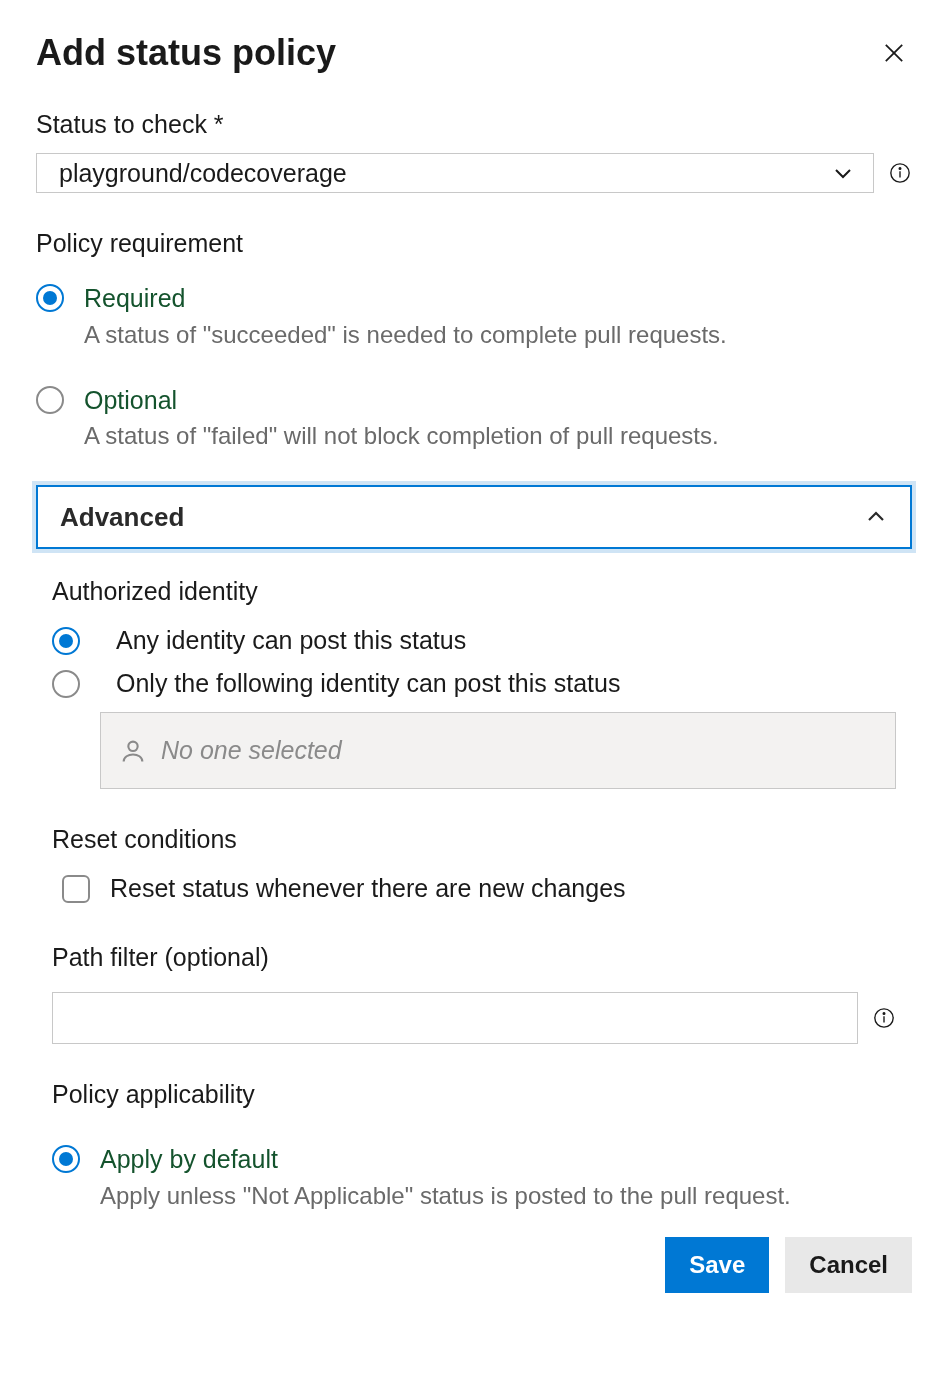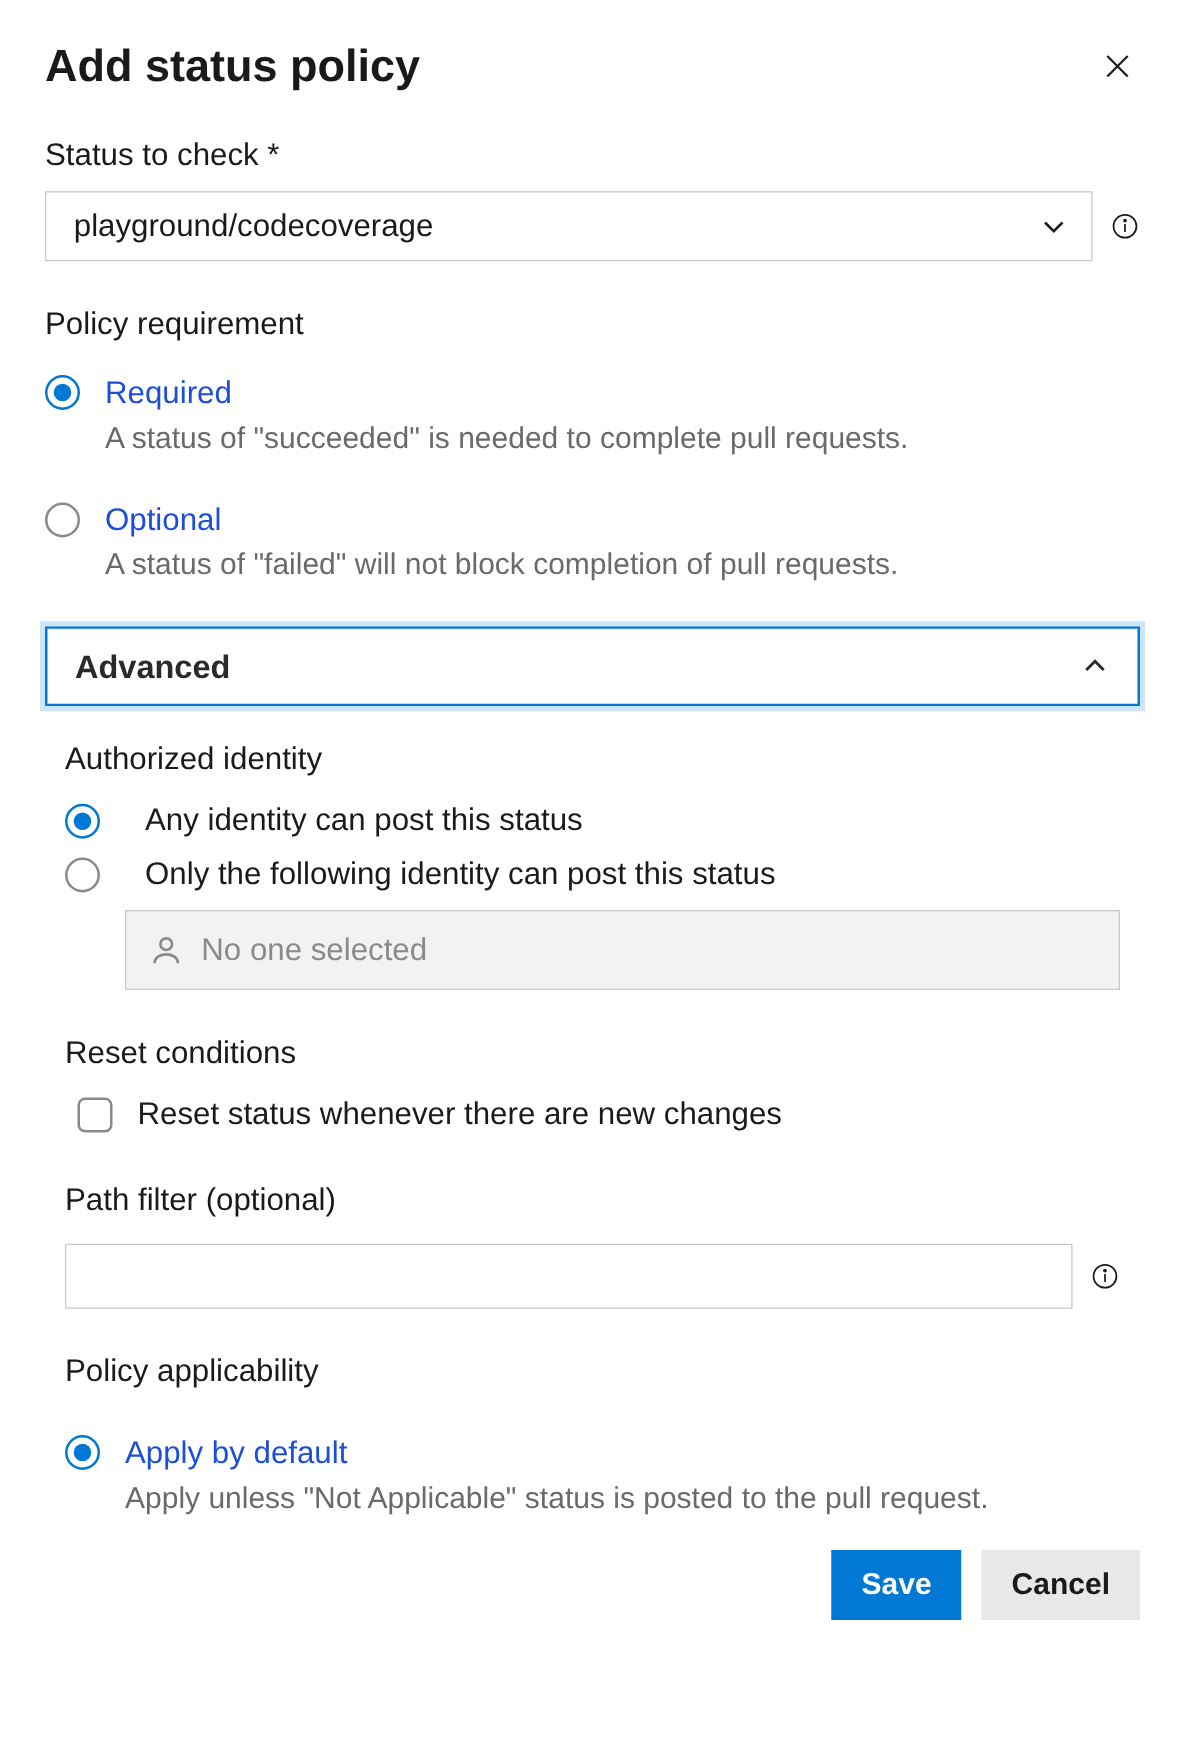--- a/index.html
+++ b/index.html
@@ -37,21 +37,21 @@
       margin-bottom: 14px;
     }
     .dropdown-row {
       display: flex;
       align-items: center;
       gap: 14px;
       margin-bottom: 36px;
     }
     .dropdown {
       flex: 1;
-      height: 56px;
+      height: 40px;
       border: 1px solid #c8c8c8;
       display: flex;
       align-items: center;
       justify-content: space-between;
       padding: 0 18px 0 22px;
       font-size: 25px;
       background: #fff;
       cursor: pointer;
     }
     .info-icon {
@@ -94,21 +94,21 @@
       top: 50%; left: 50%;
       transform: translate(-50%, -50%);
       width: 14px;
       height: 14px;
       border-radius: 50%;
       background: #0078d4;
     }
     .radio-text .r-label {
       font-size: 25px;
       font-weight: 400;
-      color: #1d4ed8;
+      color: #14532d;
       line-height: 1.3;
     }
     .radio-text .r-help {
       font-size: 24px;
       color: #6a6a6a;
       margin-top: 4px;
       line-height: 1.3;
     }
     .accordion {
       border: 2px solid #0078d4;
@@ -135,29 +135,30 @@
       display: flex;
       align-items: center;
       gap: 36px;
       margin-bottom: 14px;
       cursor: pointer;
     }
     .radio-inline .radio-circle { margin-top: 0; width: 28px; height: 28px; }
     .radio-inline .ri-label { font-size: 25px; color: #1a1a1a; }
     .identity-input {
       margin-left: 48px;
-      height: 64px;
+      height: 77px;
       border: 1px solid #c8c8c8;
       background: #f3f2f1;
       display: flex;
       align-items: center;
       gap: 14px;
       padding: 0 18px;
       margin-bottom: 36px;
       cursor: text;
+      font-style: italic;
     }
     .identity-input .placeholder {
       font-size: 25px;
       color: #8a8a8a;
     }
     .checkbox-row {
       display: flex;
       align-items: center;
       gap: 20px;
       margin-left: 10px;

